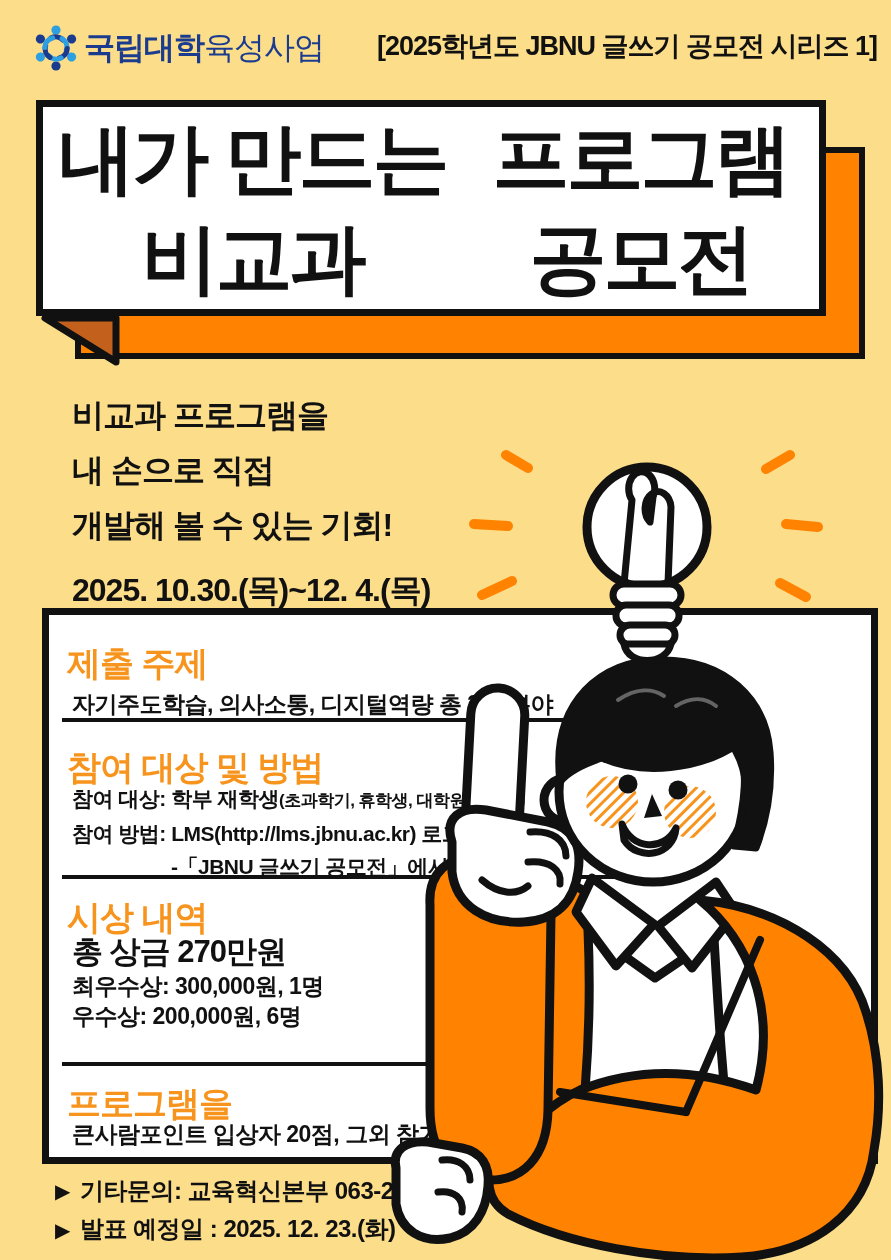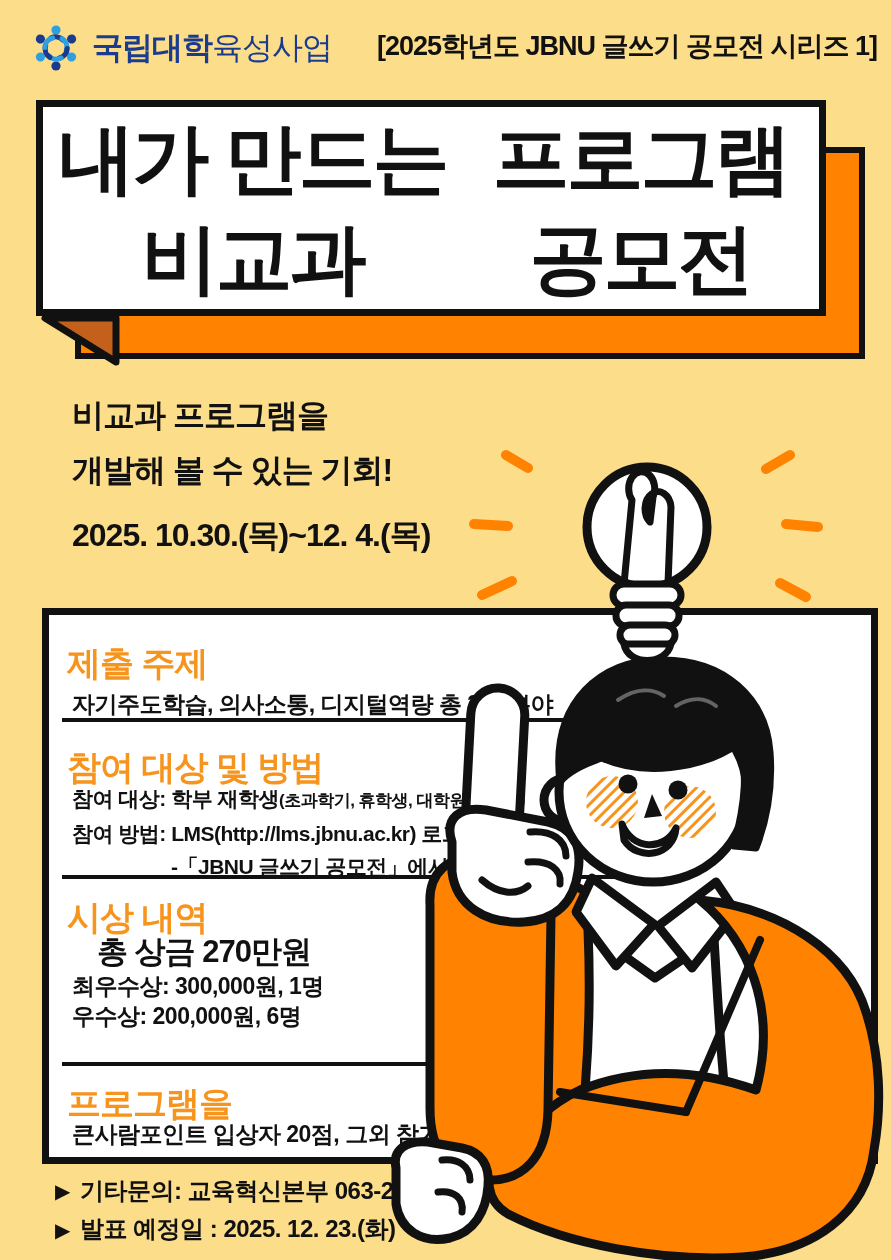--- a/index.html
+++ b/index.html
@@ -3,21 +3,21 @@
 <meta charset="utf-8">
 <style>
   html,body{margin:0;padding:0;background:#e8e8e8;}
   .poster{
     position:relative;width:891px;height:1260px;overflow:hidden;
     background:#FCDD89;
     font-family:"Liberation Sans","DejaVu Sans",sans-serif;
     color:#111;
   }
   
-  .hdr-logo{position:absolute;left:28px;top:20px;display:flex;align-items:center;gap:8px;}
+  .hdr-logo{position:absolute;left:28px;top:20px;display:flex;align-items:center;}
   .hdr-logo svg{display:block;}
   .logo-text{font-size:31px;letter-spacing:-1px;color:#1B3C8E;white-space:nowrap;}
   .logo-text .lb{font-weight:900;}
   .logo-text .lr{font-weight:500;}
   .series{position:absolute;right:14px;top:28px;font-size:27px;font-weight:800;letter-spacing:-1px;white-space:nowrap;}
   
   .title-shadow{position:absolute;left:75px;top:147px;width:778px;height:200px;
     background:#FF8300;border:6px solid #111;z-index:1;}
   .title-fold{position:absolute;left:38px;top:310px;z-index:2;}
   .title-box{position:absolute;left:36px;top:100px;width:776px;height:202px;
@@ -35,21 +35,21 @@
   .sec-h{font-size:34px;font-weight:800;letter-spacing:-1px;color:#F7941D;}
   .body-lg{font-size:23px;font-weight:700;letter-spacing:-0.5px;}
   .body-md{font-size:21px;font-weight:700;letter-spacing:-0.5px;}
   .body-sm{font-size:17px;font-weight:700;}
   .prize-total{font-size:31px;font-weight:900;letter-spacing:-1px;}
   .divider{position:absolute;height:4px;background:#111;}
   .h1p{left:18px;top:26px;} .b1p{left:23px;top:74px;}
   .d1{left:13px;top:103px;width:588px;}
   .h2p{left:18px;top:130px;} .b2a{left:23px;top:170px;} .b2b{left:23px;top:205px;} .b2c{left:122px;top:238px;}
   .d2{left:13px;top:260px;width:570px;}
-  .h3p{left:18px;top:280px;} .b3t{left:23px;top:316px;margin-left:25px;}
+  .h3p{left:18px;top:280px;} .b3t{left:23px;top:316px;}
   .b3a{left:23px;top:356px;} .b3b{left:23px;top:386px;} .b3c{left:23px;top:414px;}
   .d3{left:13px;top:447px;width:523px;}
   .h4p{left:18px;top:466px;} .b4p{left:23px;top:504px;}
   
   .footer{position:absolute;left:55px;top:1172px;z-index:3;}
   .f-line{font-size:24px;font-weight:800;letter-spacing:-0.5px;line-height:1.6;display:flex;align-items:center;gap:10px;}
   .f-line .tri{font-size:20px;}
   
   .illus{position:absolute;left:0;top:0;z-index:5;pointer-events:none;}
 </style>
@@ -95,20 +95,21 @@
   <svg class="title-fold" width="90" height="60" viewBox="0 0 90 60">
     <path d="M 7 8 L 78 8 L 78 52 Z" fill="#C2601C" stroke="#111" stroke-width="7" stroke-linejoin="round"></path>
   </svg>
   <div class="title-box">
     <div>내가 만드는 비교과</div>
     <div>프로그램 공모전</div>
   </div>
 
   <div class="intro">
     <div class="intro-line">비교과 프로그램을</div>
+    <div class="intro-line">내 손으로 직접</div>
     <div class="intro-line">개발해 볼 수 있는 기회!</div>
     <div class="period">2025. 10.30.(목)~12. 4.(목)</div>
   </div>
 
   <div class="content-box">
     <div class="abs sec-h h1p">제출 주제</div>
     <div class="abs body-lg b1p">자기주도학습, 의사소통, 디지털역량 총 3개 분야</div>
     <div class="divider d1"></div>
 
     <div class="abs sec-h h2p">참여 대상 및 방법</div>

